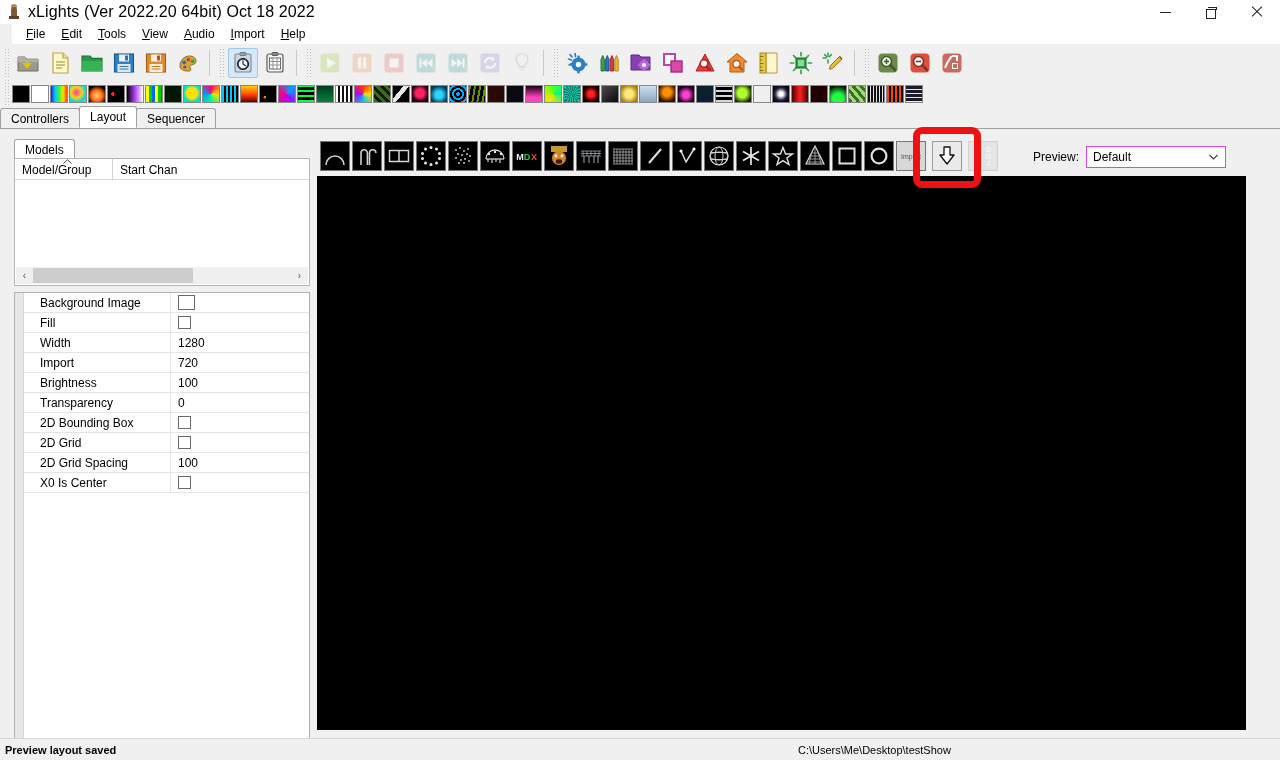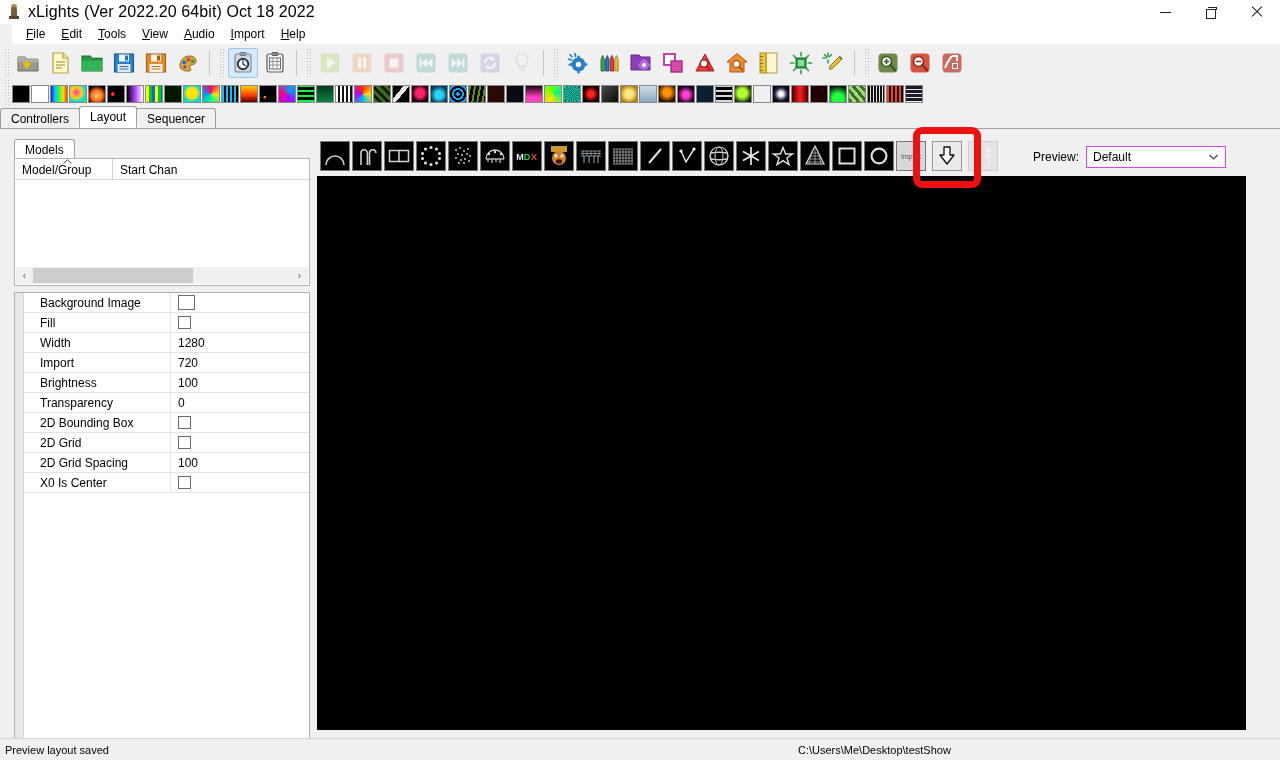--- a/index.html
+++ b/index.html
@@ -241,21 +241,21 @@
     position: absolute; left: 317px; top: 176px; width: 929px; height: 554px;
     background: #000;
   }
 
   
   .statusbar {
     position: absolute; left: 0; top: 738px; width: 1280px; height: 22px;
     background: #f0f0f0; border-top: 1px solid #d6d6d6;
     display: flex; align-items: center; font-size: 11px; color: #000;
   }
-  .st-left { padding-left: 5px; }
+  .st-left { padding-left: 5px; font-weight: bold; }
   .st-right { position: absolute; left: 798px; }
   .sidebar-edge {
     position: absolute; left: 0; top: 129px; width: 11px; height: 605px;
     background: #f0f0f0;
   }
 </style>
 </head>
 <body>
 
 <div id="app">

